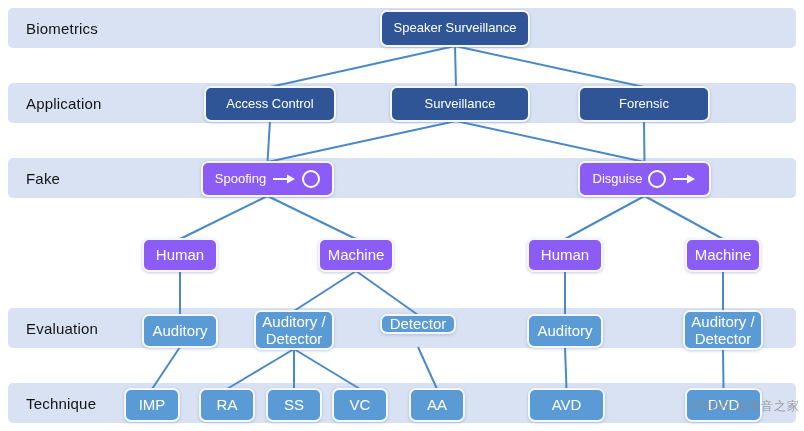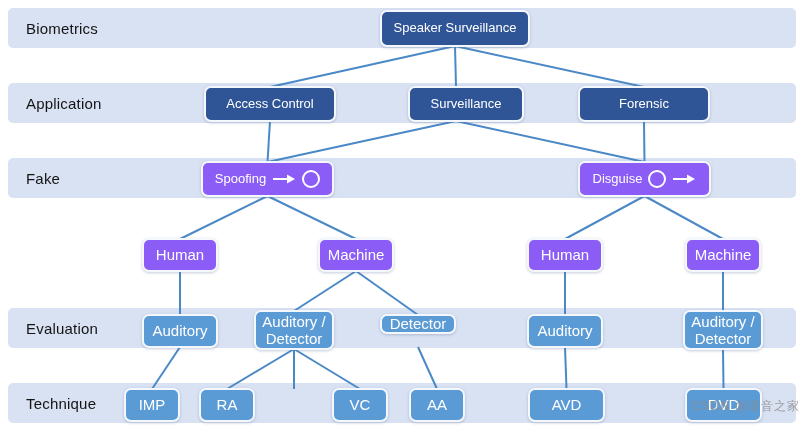--- a/index.html
+++ b/index.html
@@ -86,21 +86,21 @@
       <line x1="723" y1="349" x2="723.5" y2="389" stroke="#4A89C6" stroke-width="2"></line>
     </svg>
 
   <div class="node dark big" style="left:380px;top:10px;width:150px;height:37px">
       <span>Speaker Surveillance</span>
     </div>
 
   <div class="node dark big" style="left:204px;top:86px;width:132px;height:36px">
       <span>Access Control</span>
     </div>
-  <div class="node dark big" style="left:408px;top:86px;width:116px;height:36px">
+  <div class="node dark big" style="left:390px;top:86px;width:140px;height:36px">
       <span>Surveillance</span>
     </div>
   <div class="node dark big" style="left:578px;top:86px;width:132px;height:36px">
       <span>Forensic</span>
     </div>
 
   <div class="node medium big" style="left:201px;top:161px;width:133px;height:36px">
     <span>Spoofing</span>
     <svg class="arrow-glyph" width="24" height="12" viewBox="0 0 24 12">
         <line x1="1" y1="6" x2="16" y2="6" stroke="#fff" stroke-width="2"></line>
@@ -145,20 +145,23 @@
   <div class="node light" style="left:683px;top:310px;width:80px;height:40px">
       <span>Auditory / Detector</span>
     </div>
 
   <div class="node light" style="left:124px;top:388px;width:56px;height:34px">
       <span>IMP</span>
     </div>
   <div class="node light" style="left:199px;top:388px;width:56px;height:34px">
       <span>RA</span>
     </div>
+  <div class="node light" style="left:266px;top:388px;width:56px;height:34px">
+      <span>SS</span>
+    </div>
   <div class="node light" style="left:332px;top:388px;width:56px;height:34px">
       <span>VC</span>
     </div>
   <div class="node light" style="left:409px;top:388px;width:56px;height:34px">
       <span>AA</span>
     </div>
   <div class="node light" style="left:528px;top:388px;width:77px;height:34px">
       <span>AVD</span>
     </div>
   <div class="node light" style="left:685px;top:388px;width:77px;height:34px">

